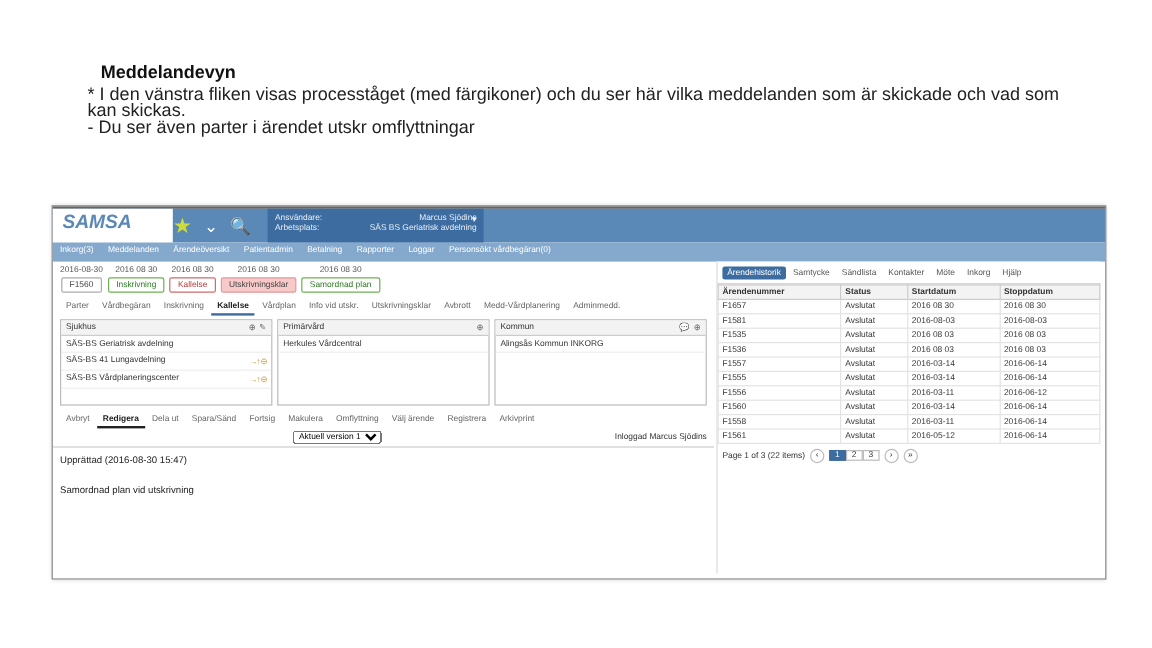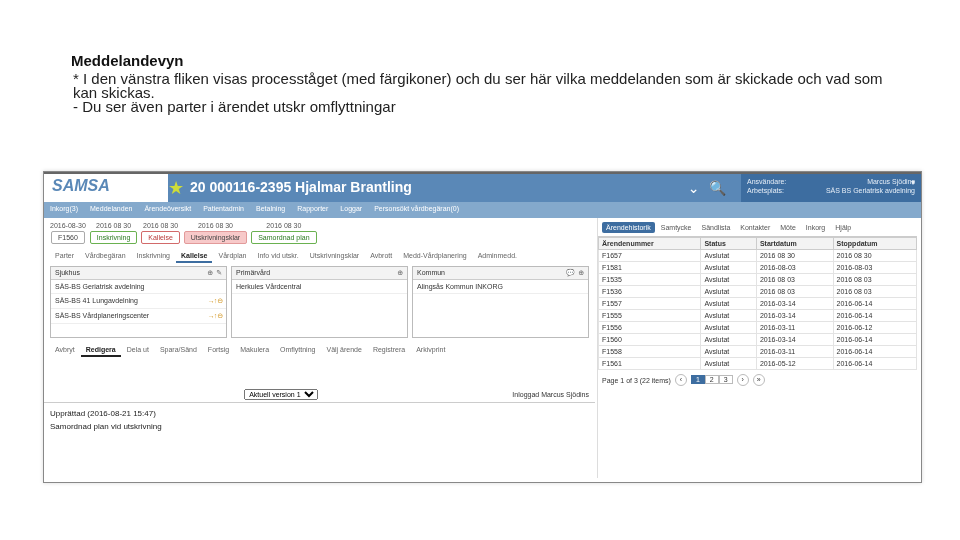--- a/index.html
+++ b/index.html
@@ -1,30 +1,30 @@
 <!DOCTYPE html>
 <html><head>
 <meta charset="utf-8">
 <style>
   html,body{margin:0;padding:0;width:960px;height:540px;background:#fff;font-family:Arial,Helvetica,sans-serif;color:#333;}
   .slide{position:relative;width:960px;height:540px;}
-  .slide-heading{position:absolute;left:71px;top:52px;font-size:15px;font-weight:bold;color:#111;}
+  .slide-heading{position:absolute;left:84px;top:52px;font-size:15px;font-weight:bold;color:#111;}
   .bullets{position:absolute;left:73px;top:72px;font-size:15px;line-height:14px;color:#222;width:820px;}
   .bullets p{margin:0;}
 
   
   .shot{position:absolute;left:43px;top:171px;width:877px;height:310px;border:1px solid #888;box-shadow:0 0 4px rgba(0,0,0,0.15);}
   .shot *{box-sizing:border-box;}
 
   
   .winbar{height:2px;background:#666;}
 
   
   .hdr{display:flex;align-items:stretch;height:28px;background:#5a88b7;color:#fff;}
-  .brand{background:#fff;color:#5a88b7;font-style:italic;font-weight:bold;font-size:16px;padding:3px 10px 0 8px;width:124px;}
+  .brand{background:#fff;color:#5a88b7;font-style:italic;font-weight:bold;font-size:16px;padding:3px 10px 0 8px;width:100px;}
   .star{color:#cddc39;font-size:18px;padding-top:3px;width:22px;}
   .patient{font-size:14px;font-weight:bold;padding-top:5px;flex:1;white-space:nowrap;overflow:hidden;}
   .hdr-icons{display:flex;align-items:center;gap:10px;padding:0 14px 0 4px;font-size:14px;}
   .hdr-icons span{cursor:pointer;}
   .hdr-right{background:#3d6da0;width:180px;font-size:7px;line-height:9px;padding:3px 6px;color:#e6eef7;position:relative;}
   .hdr-right .row{display:flex;justify-content:space-between;}
   .hdr-right .chev{position:absolute;right:6px;top:4px;font-size:8px;}
 
   
   .nav{height:16px;background:#84a9cc;display:flex;font-size:7px;color:#fff;}
@@ -49,25 +49,25 @@
   .panel{border:1px solid #bbb;flex:1;min-height:72px;font-size:7px;}
   .panel-hd{display:flex;justify-content:space-between;background:#f3f3f3;border-bottom:1px solid #ccc;padding:2px 4px;}
   .panel-hd .icons{display:flex;gap:3px;color:#666;}
   .panel-row{padding:3px 4px;border-bottom:1px solid #eee;display:flex;justify-content:space-between;}
   .arrows{color:#d49a2a;letter-spacing:-1px;}
 
   
   .det-tabs{display:flex;gap:1px;padding:6px 6px 0 6px;font-size:7px;}
   .det-tabs span{padding:2px 5px;color:#666;border-bottom:2px solid transparent;}
   .det-tabs .on{border-bottom-color:#222;font-weight:bold;color:#222;}
-  .det-bar{display:flex;justify-content:space-between;align-items:center;padding:2px 6px;font-size:7px;border-bottom:1px solid #ccc;margin-top:30px;}
+  .det-bar{display:flex;justify-content:space-between;align-items:center;padding:2px 6px;font-size:7px;border-bottom:1px solid #ccc;}
   .det-bar select{font-size:7px;}
   .editor{margin:4px 6px 0 6px;background:#fff;}
   .editor .meta{font-size:8px;padding:2px 0 4px 0;color:#222;}
-  .editor .content{font-size:8px;color:#222;}
+  .editor .content{font-size:8px;color:#222;margin-top:12px;}
 
   
   .right{position:absolute;top:46px;right:4px;width:320px;bottom:4px;background:#fff;border-left:1px solid #ddd;}
   .right-tabs{display:flex;gap:2px;padding:4px 4px 3px 4px;font-size:7px;border-bottom:1px solid #ccc;}
   .right-tabs span{padding:2px 4px;color:#555;}
   .right-tabs .on{background:#3d6da0;color:#fff;border-radius:2px;}
 
   table.hist{width:100%;border-collapse:collapse;font-size:7px;}
   table.hist th{background:#f3f3f3;border:1px solid #ccc;padding:2px 3px;text-align:left;}
   table.hist td{border:1px solid #e3e3e3;padding:2px 3px;}
@@ -89,21 +89,20 @@
     <p>* I den vänstra fliken visas procesståget (med färgikoner) och du ser här vilka meddelanden som är skickade och vad som kan skickas.</p>
     <p>  - Du ser även parter i ärendet utskr omflyttningar</p>
   </div>
 
   <div class="shot">
     <div class="winbar"></div>
 
     <div class="hdr">
       <div class="brand">SAMSA</div>
       <div class="star">★</div>
-      <div class="patient">20 000116-2395 Hjalmar Brantling</div>
       <div class="hdr-icons">
         <span>⌄</span>
         <span>🔍</span>
       </div>
       <div class="hdr-right">
         <div class="row">
             <span>Ansvändare:</span>
             <span>Marcus Sjödins</span>
           </div>
         <div class="row">
@@ -227,21 +226,21 @@
           <span>Välj ärende</span>
           <span>Registrera</span>
           <span>Arkivprint</span>
         </div>
       <div class="det-bar">
         <span></span>
         <span><select><option>Aktuell version 1</option></select></span>
         <span>Inloggad Marcus Sjödins</span>
       </div>
       <div class="editor">
-        <div class="meta">Upprättad (2016-08-21 15:47)</div>
+        <div class="meta">Upprättad (2016-08-30 15:47)</div>
         <div class="content">Samordnad plan vid utskrivning</div>
       </div>
     </div>
 
     <div class="right">
       <div class="right-tabs" id="righttabs">
           <span class="on">Ärendehistorik</span>
           <span>Samtycke</span>
           <span>Sändlista</span>
           <span>Kontakter</span>

